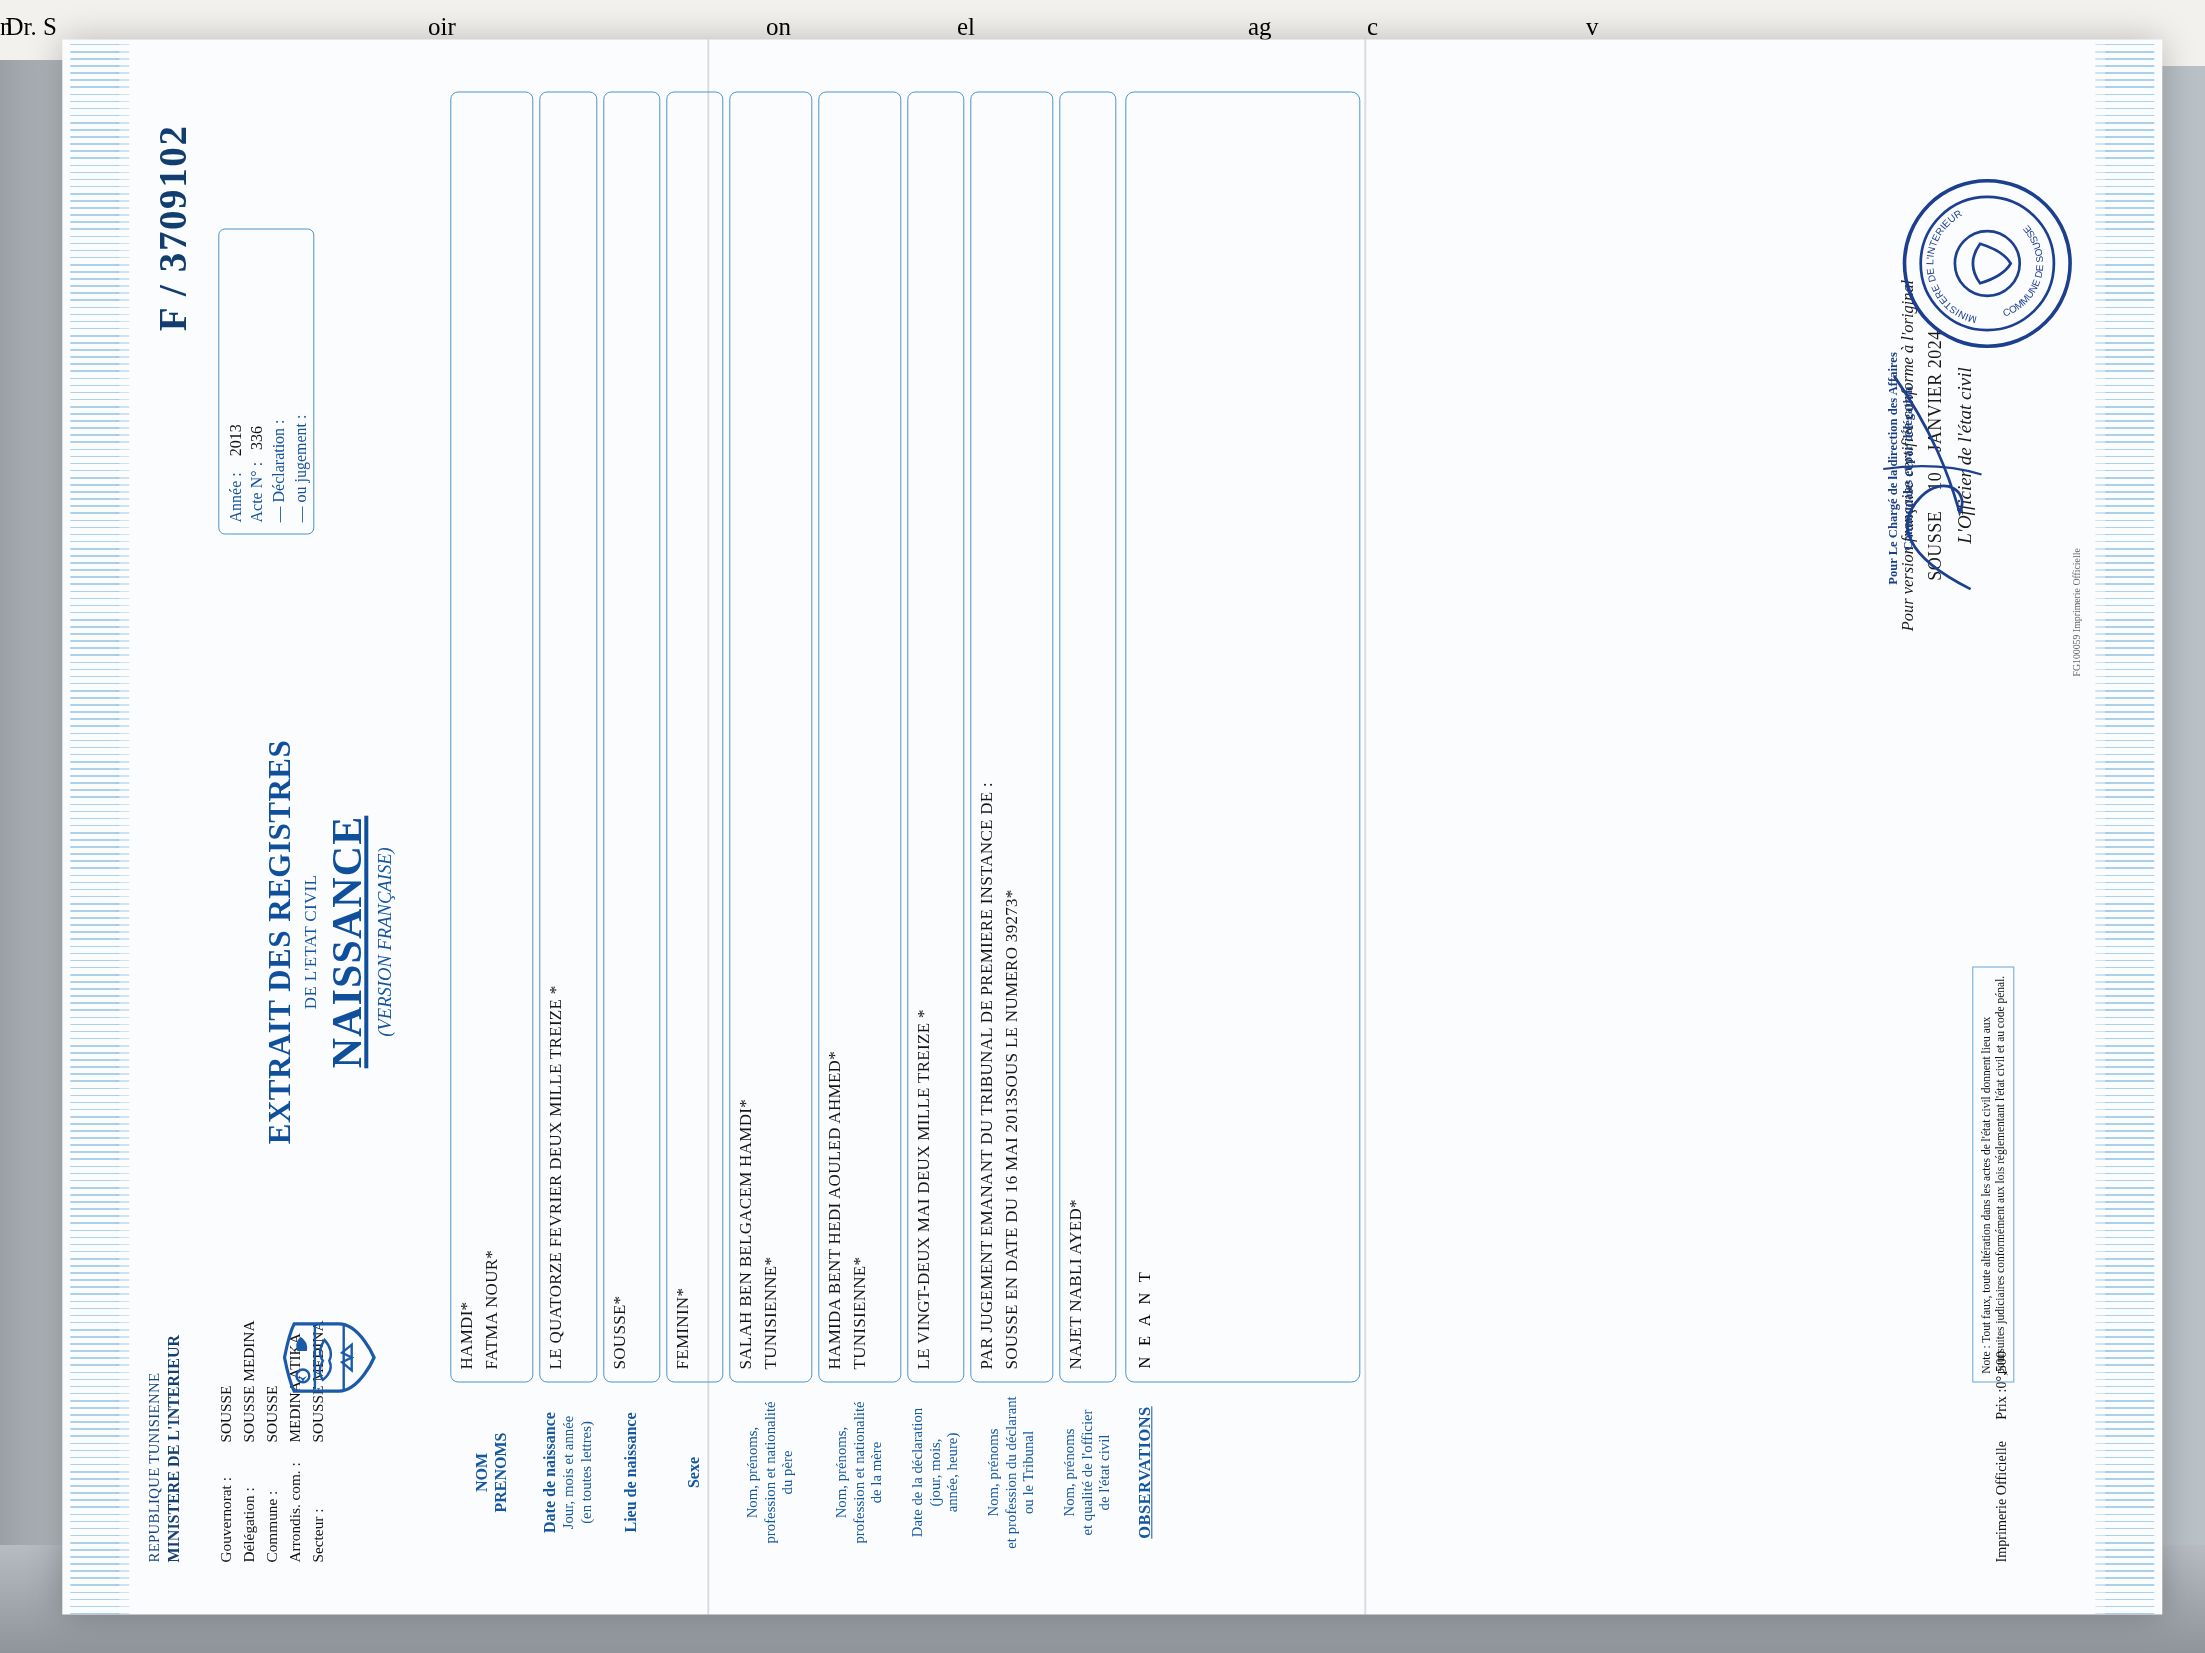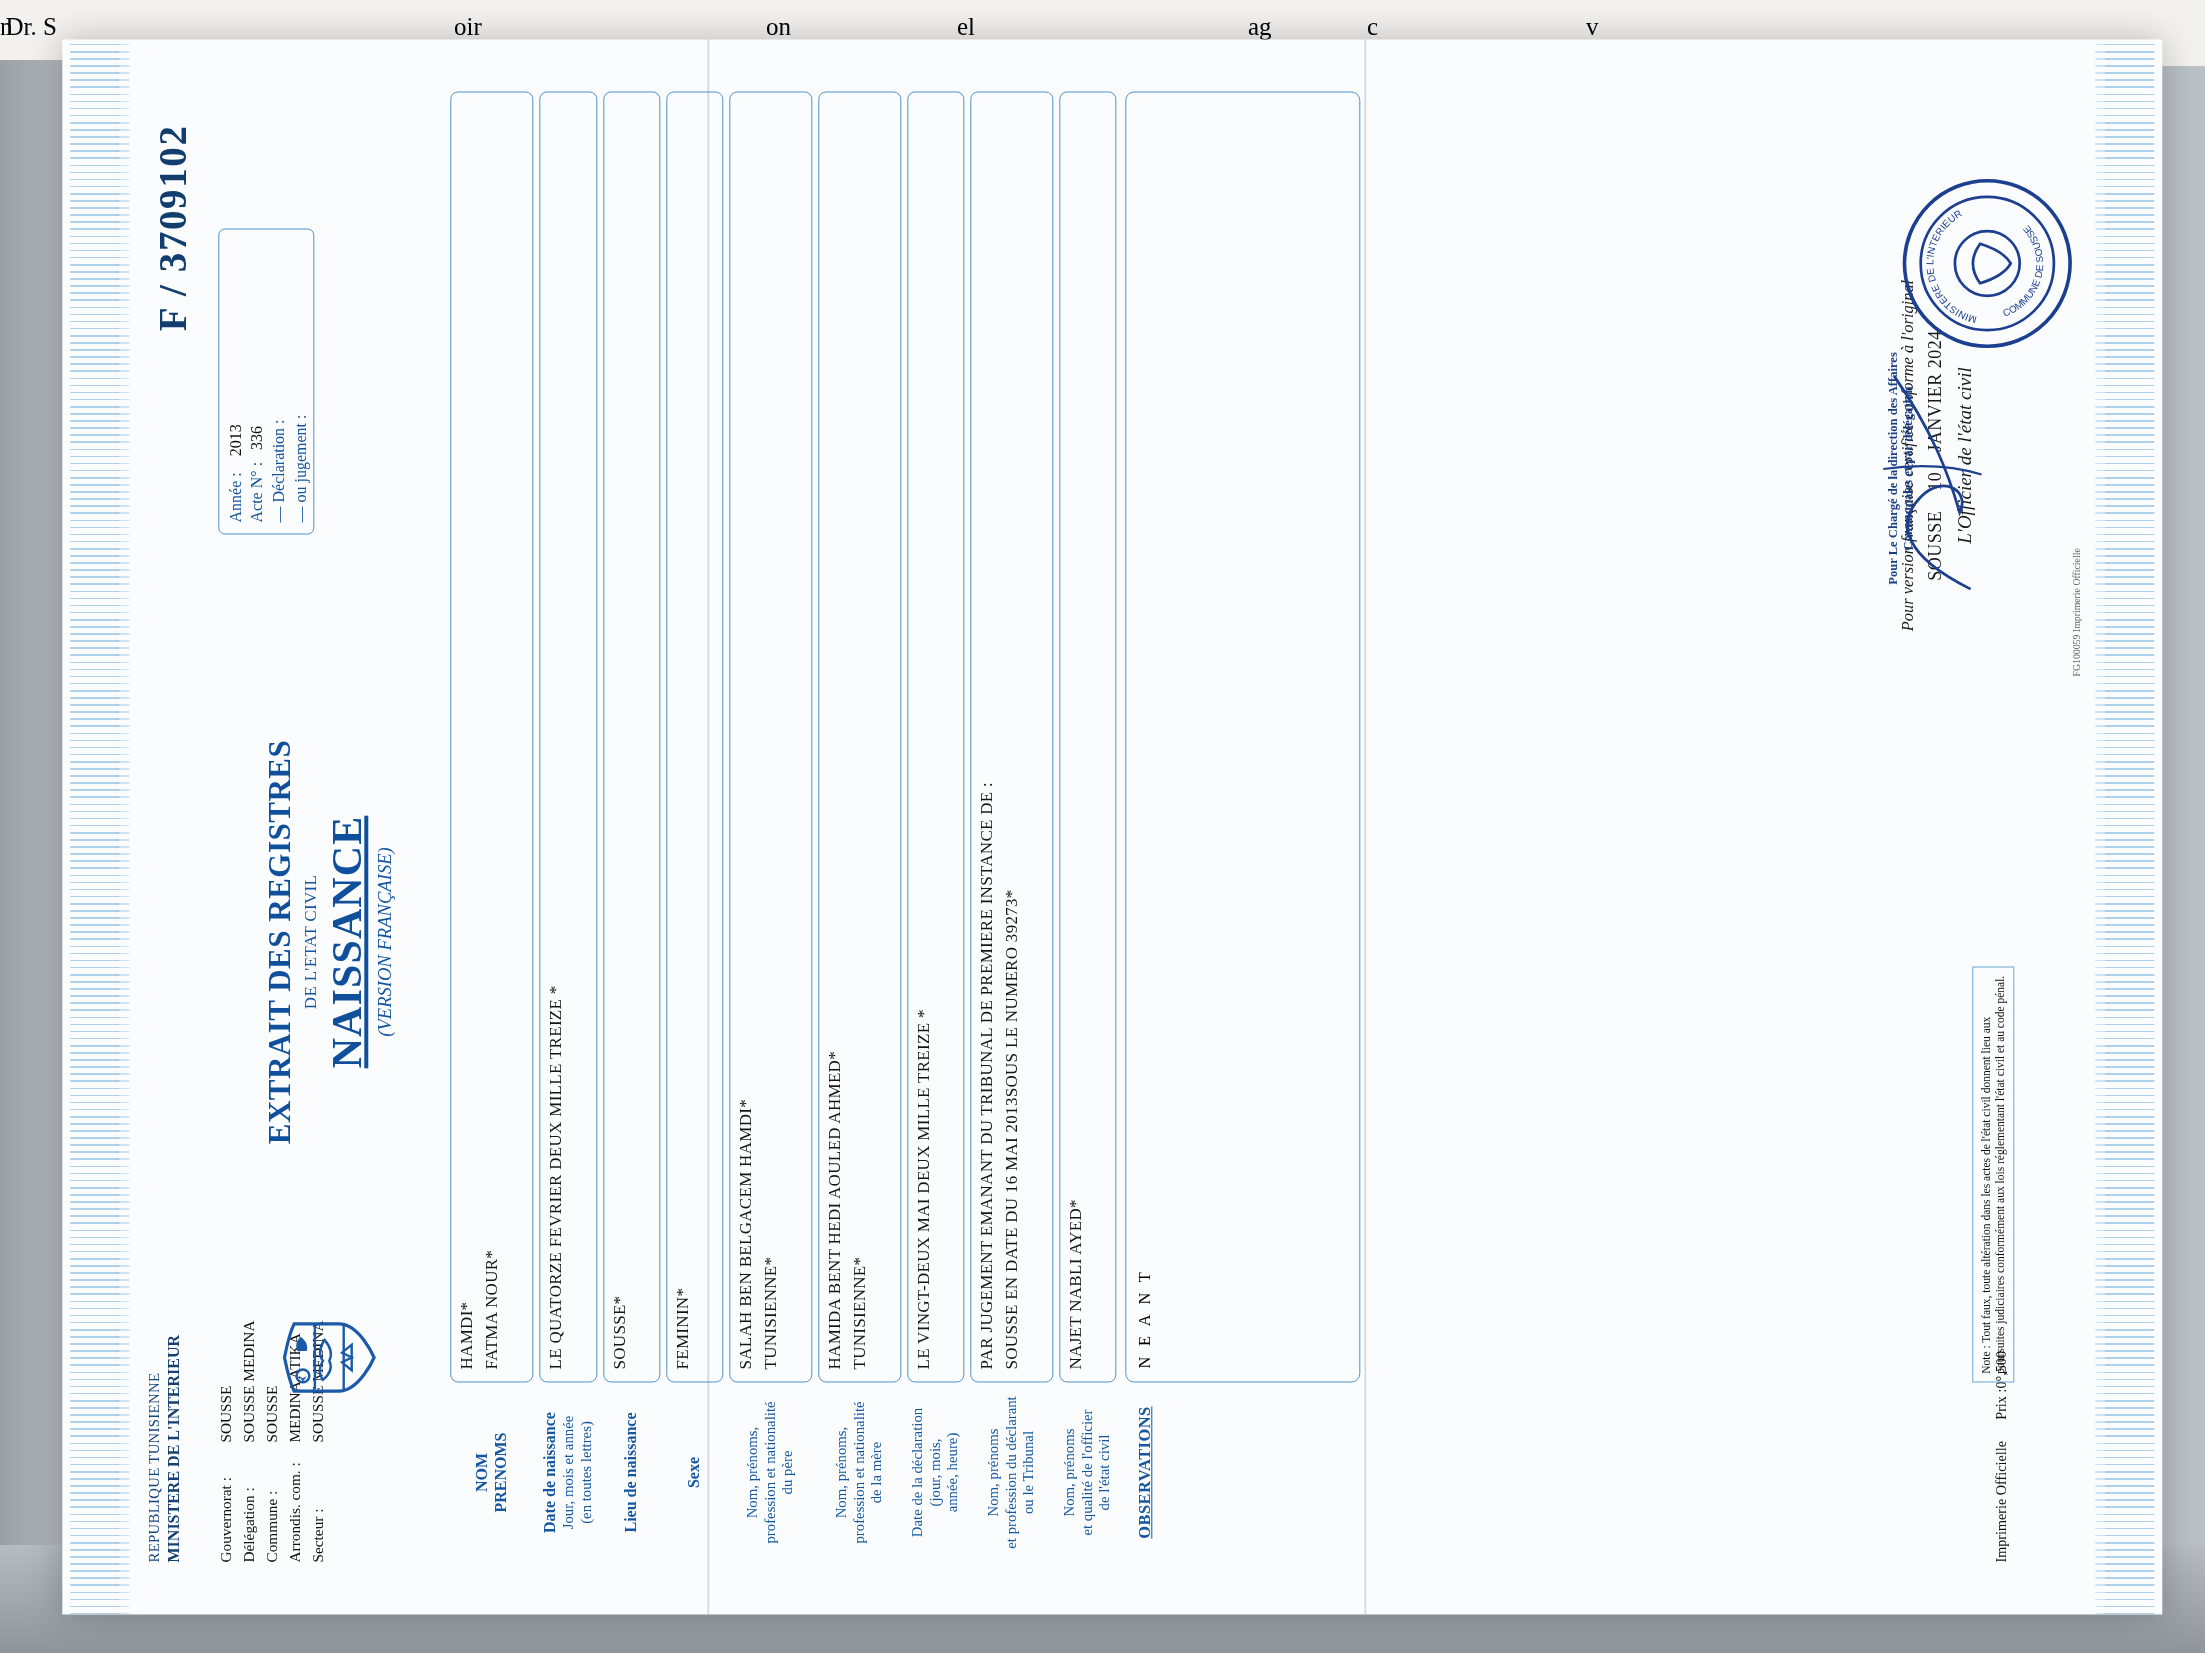--- a/index.html
+++ b/index.html
@@ -334,21 +334,21 @@
   }
 </style>
 </head>
 <body>
 
 <div id="page">
 
   <div class="bg-paper-top"></div>
   <div class="bg-text-row">
     <span style="left:5.5px">Dr. S</span>
-    <span style="left:454px">oir</span>
+    <span style="left:428px">oir</span>
     <span style="left" :1180px="">n</span>
     <span style="left:766px">on</span>
     <span style="left:957px">el</span>
     <span style="left:1248px">ag</span>
     <span style="left:1367px">c</span>
     <span style="left:1586px">v</span>
   </div>
   <div class="bg-desk-left"></div>
   <div class="bg-desk-bottom"></div>
 

